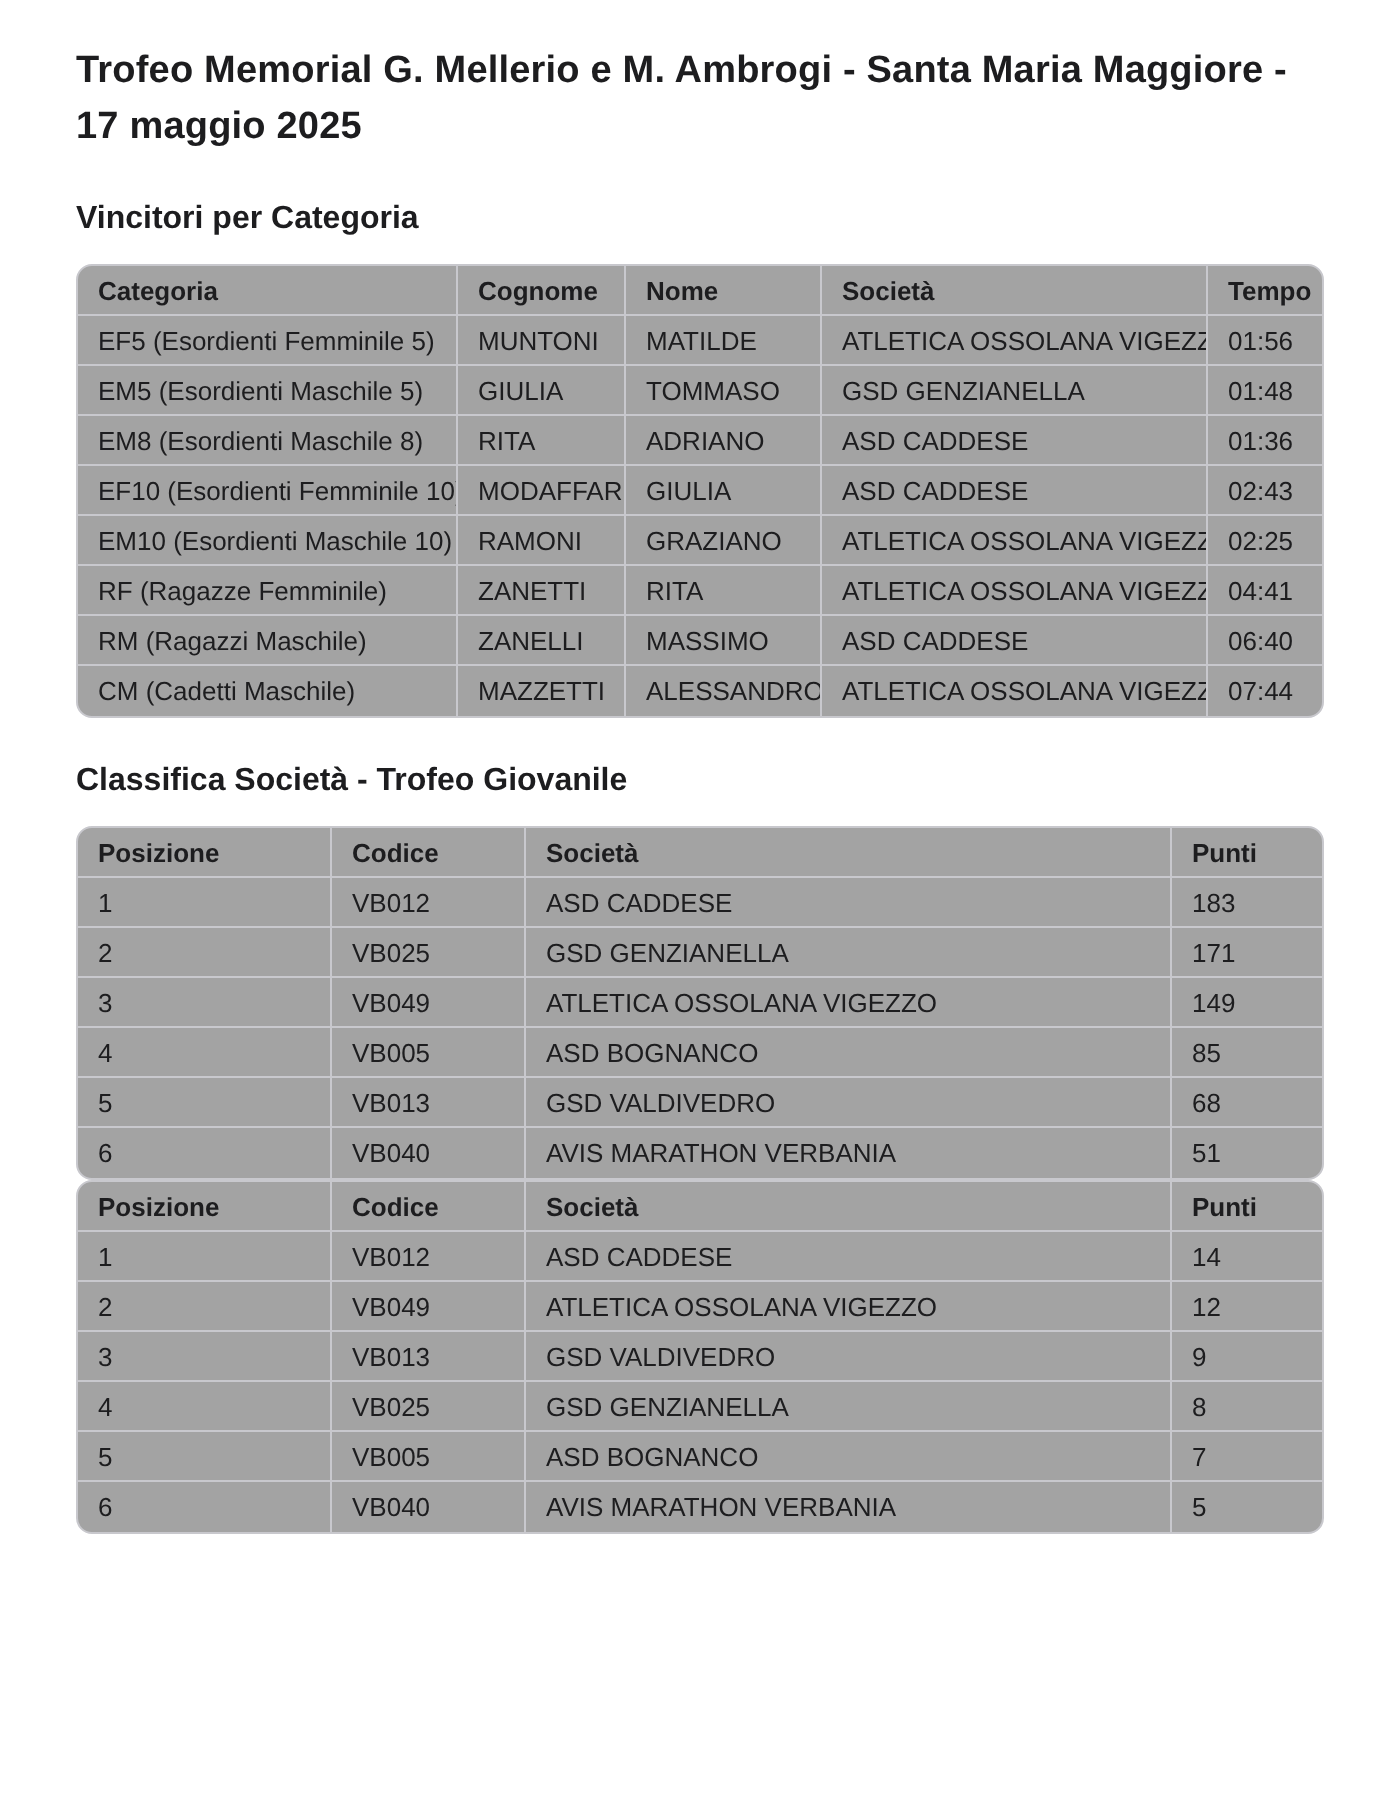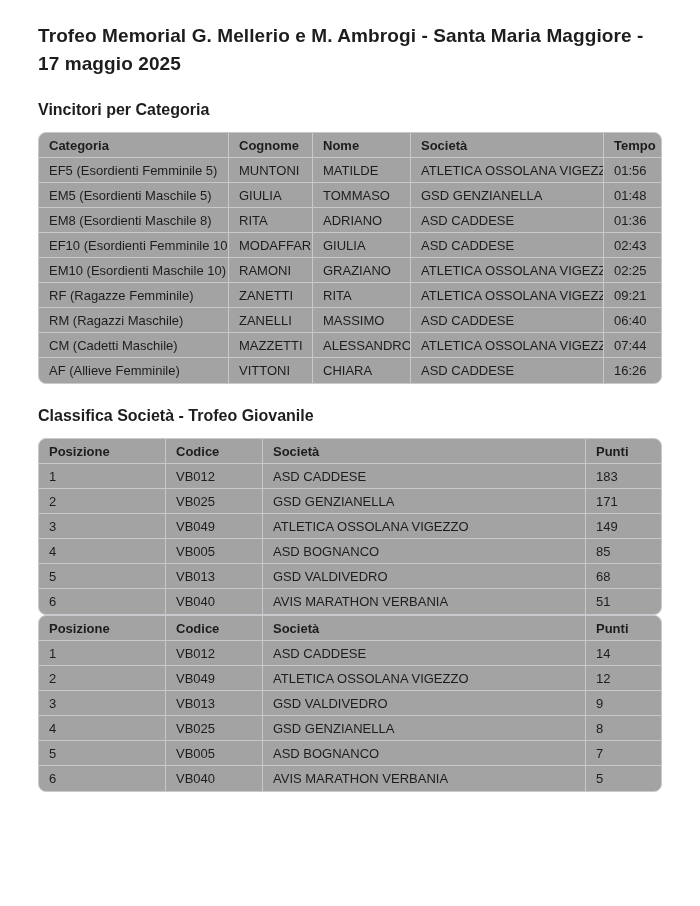--- a/index.html
+++ b/index.html
@@ -120,42 +120,35 @@
             <td>RAMONI</td>
             <td>GRAZIANO</td>
             <td>ATLETICA OSSOLANA VIGEZZO</td>
             <td>02:25</td>
           </tr>
           <tr>
             <td>RF (Ragazze Femminile)</td>
             <td>ZANETTI</td>
             <td>RITA</td>
             <td>ATLETICA OSSOLANA VIGEZZO</td>
-            <td>09:21</td>
+            <td>04:41</td>
           </tr>
           <tr>
             <td>RM (Ragazzi Maschile)</td>
             <td>ZANELLI</td>
             <td>MASSIMO</td>
             <td>ASD CADDESE</td>
             <td>06:40</td>
           </tr>
           <tr>
             <td>CM (Cadetti Maschile)</td>
             <td>MAZZETTI</td>
             <td>ALESSANDRO</td>
             <td>ATLETICA OSSOLANA VIGEZZO</td>
             <td>07:44</td>
-          </tr>
-          <tr>
-            <td>AF (Allieve Femminile)</td>
-            <td>VITTONI</td>
-            <td>CHIARA</td>
-            <td>ASD CADDESE</td>
-            <td>16:26</td>
           </tr>
         </tbody>
       </table>
   </section>
 
   <section>
     <h2 class="section-heading">Classifica Società - Trofeo Giovanile</h2>
     <table class="grid">
         <colgroup>
           <col style="width: 127px;">

